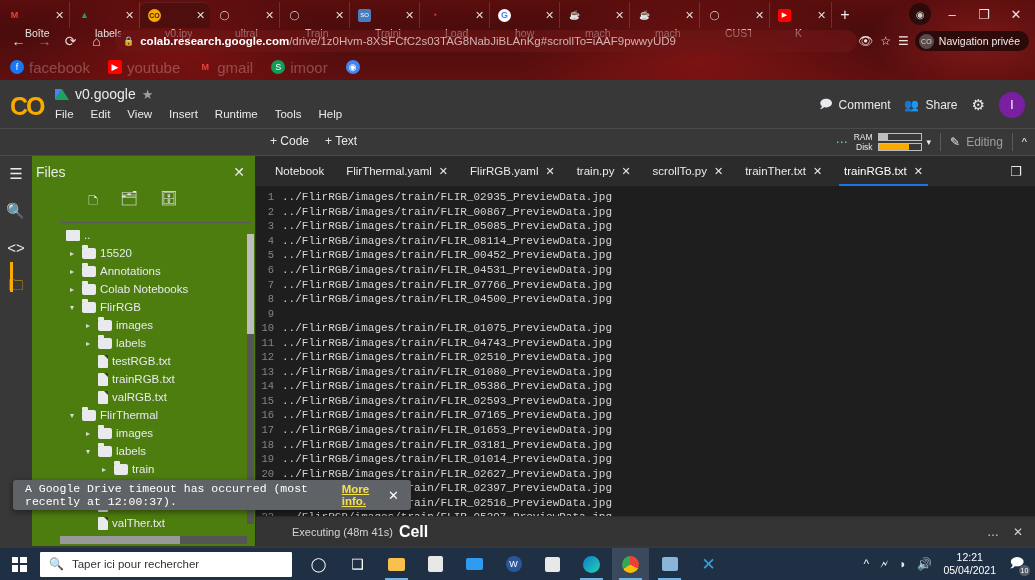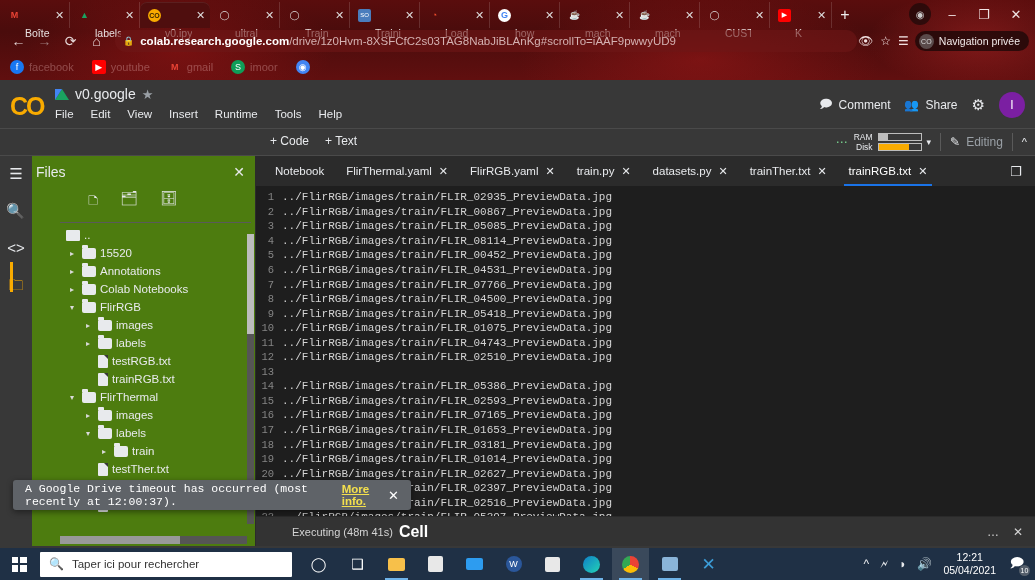--- a/index.html
+++ b/index.html
@@ -114,21 +114,21 @@
     position: absolute; top: 54px; left: 0; right: 0; height: 26px;
     display: flex; align-items: center; gap: 18px; padding: 0 10px;
   }
   .bm { display: flex; align-items: center; gap: 5px; }
   .bm .bm-ico {
     width: 14px; height: 14px; border-radius: 2px;
     display: flex; align-items: center; justify-content: center;
     font-size: 9px; color: #fff;
   }
   .bm .bm-label {
-    font-size: 11px; color: rgba(255,210,210,.30); white-space: nowrap;
+    font-size: 15px; color: rgba(255,210,210,.30); white-space: nowrap;
   }
 
   
   .colab { position: absolute; top: 80px; left: 0; width: 1035px; height: 468px; background: #383838; }
 
   .colab-header { position: relative; height: 48px; }
   .co-logo {
     position: absolute; left: 10px; top: 12px;
     font-size: 25px; font-weight: bold; color: #f9ab00;
     letter-spacing: -2px; font-family: "Liberation Sans", sans-serif;
@@ -583,20 +583,25 @@
           <div class="tree-row" style="padding-left: 50px;">
             <span class="tw"></span>
             <span class="file-ic"></span>
             <span class="tree-label">testRGB.txt</span>
           </div>
           <div class="tree-row" style="padding-left: 50px;">
             <span class="tw"></span>
             <span class="file-ic"></span>
             <span class="tree-label">trainRGB.txt</span>
           </div>
+          <div class="tree-row" style="padding-left: 50px;">
+            <span class="tw"></span>
+            <span class="file-ic"></span>
+            <span class="tree-label">valRGB.txt</span>
+          </div>
           <div class="tree-row" style="padding-left: 34px;">
             <span class="tw">▾</span>
             <span class="folder-ic"></span>
             <span class="tree-label">FlirThermal</span>
           </div>
           <div class="tree-row" style="padding-left: 50px;">
             <span class="tw">▸</span>
             <span class="folder-ic"></span>
             <span class="tree-label">images</span>
           </div>
@@ -645,21 +650,21 @@
           </div>
           <div class="etab">
             <span>FlirRGB.yaml</span>
             <span class="ex">✕</span>
           </div>
           <div class="etab">
             <span>train.py</span>
             <span class="ex">✕</span>
           </div>
           <div class="etab">
-            <span>datasets.py</span>
+            <span>scrollTo.py</span>
             <span class="ex">✕</span>
           </div>
           <div class="etab">
             <span>trainTher.txt</span>
             <span class="ex">✕</span>
           </div>
           <div class="etab active">
             <span>trainRGB.txt</span>
             <span class="ex">✕</span>
           </div>
@@ -694,36 +699,36 @@
           <div class="code-line">
             <span class="lnum">7</span>
             <span class="ltext">../FlirRGB/images/train/FLIR_07766_PreviewData.jpg</span>
           </div>
           <div class="code-line">
             <span class="lnum">8</span>
             <span class="ltext">../FlirRGB/images/train/FLIR_04500_PreviewData.jpg</span>
           </div>
           <div class="code-line">
             <span class="lnum">9</span>
-            <span class="ltext">../FlirRGB/images/train/FLIR_05418_PreviewData.jpg</span>
           </div>
           <div class="code-line">
             <span class="lnum">10</span>
             <span class="ltext">../FlirRGB/images/train/FLIR_01075_PreviewData.jpg</span>
           </div>
           <div class="code-line">
             <span class="lnum">11</span>
             <span class="ltext">../FlirRGB/images/train/FLIR_04743_PreviewData.jpg</span>
           </div>
           <div class="code-line">
             <span class="lnum">12</span>
             <span class="ltext">../FlirRGB/images/train/FLIR_02510_PreviewData.jpg</span>
           </div>
           <div class="code-line">
             <span class="lnum">13</span>
+            <span class="ltext">../FlirRGB/images/train/FLIR_01080_PreviewData.jpg</span>
           </div>
           <div class="code-line">
             <span class="lnum">14</span>
             <span class="ltext">../FlirRGB/images/train/FLIR_05386_PreviewData.jpg</span>
           </div>
           <div class="code-line">
             <span class="lnum">15</span>
             <span class="ltext">../FlirRGB/images/train/FLIR_02593_PreviewData.jpg</span>
           </div>
           <div class="code-line">

